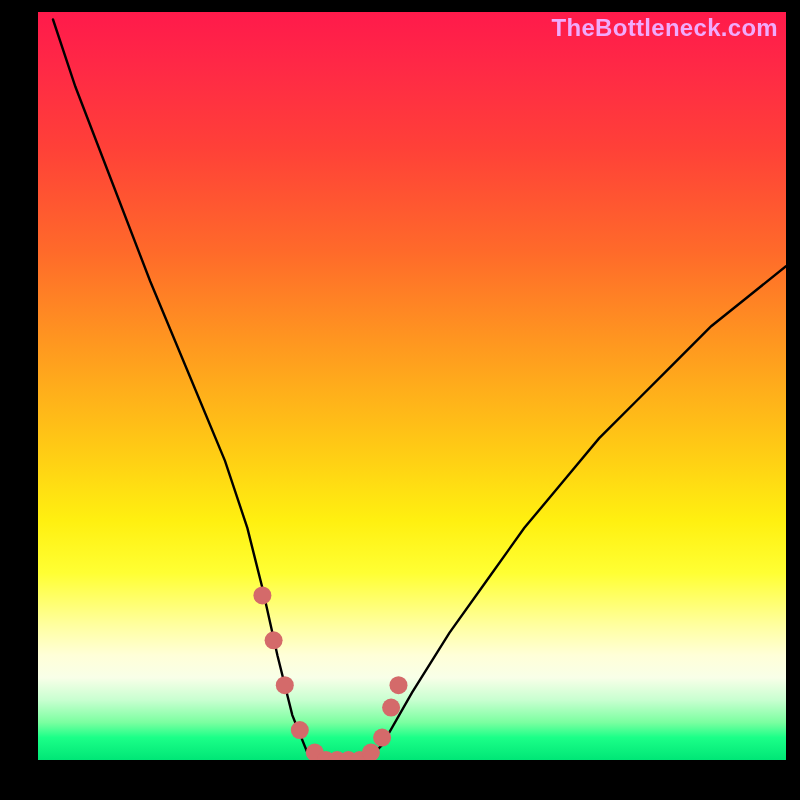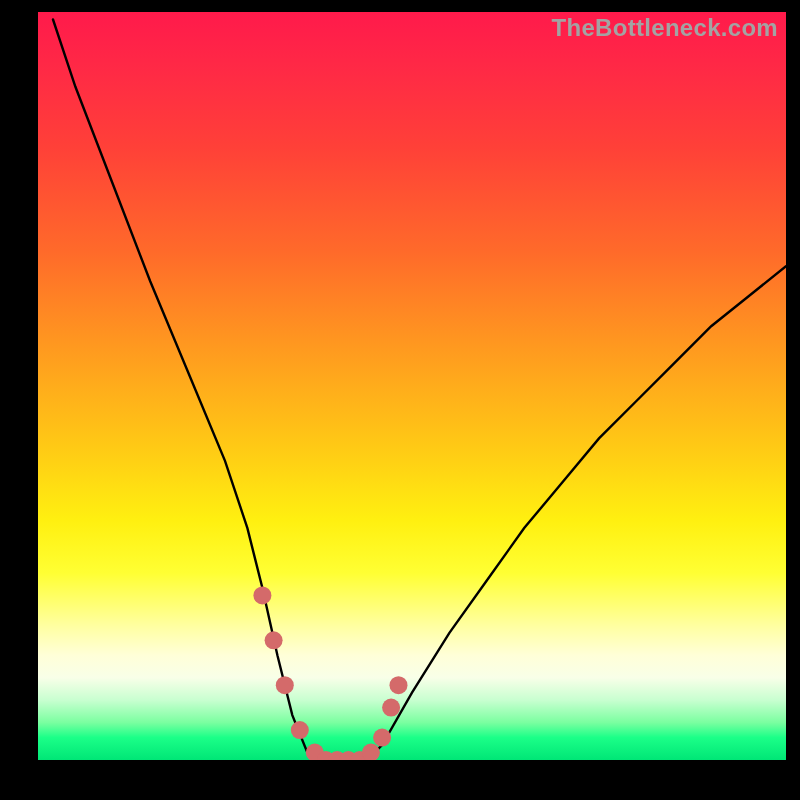--- a/index.html
+++ b/index.html
@@ -16,21 +16,21 @@
       #fff010 68%,
       #ffff33 75%,
       #ffffa0 82%,
       #ffffd8 86%,
       #f8ffe8 89%,
       #c8ffd0 92%,
       #7affa0 95%,
       #1bff88 97%,
       #00e676 100%);
   }
-  .watermark{position:absolute;top:2px;right:8px;color:#a3a3a3;font-size:24px;font-weight:600;letter-spacing:0.3px;}
+  .watermark{position:absolute;top:2px;right:8px;color:#f0abfc;font-size:24px;font-weight:600;letter-spacing:0.3px;}
   svg.curve{position:absolute;left:0;top:0;}
 </style>
 </head>
 <body>
 
 <div class="frame">
   <div class="plot-area"></div>
   <div class="watermark">TheBottleneck.com</div>
   <svg class="curve" width="748" height="748" viewBox="0 0 748 748">
     <path fill="none" stroke="#000" stroke-width="2.4" stroke-linecap="round" d="M15.0 7.5 L37.4 74.8 L74.8 172.0 L112.2 269.3 L149.6 359.0 L187.0 448.8 L209.4 516.1 L224.4 576.0 L239.4 643.3 L254.3 703.1 L269.3 740.5 L284.2 748.0 L299.2 748.0 L314.2 748.0 L329.1 748.0 L344.1 733.0 L374.0 680.7 L411.4 620.8 L448.8 568.5 L486.2 516.1 L523.6 471.2 L561.0 426.4 L598.4 389.0 L635.8 351.6 L673.2 314.2 L710.6 284.2 L748.0 254.3" id="curvePath"></path>

